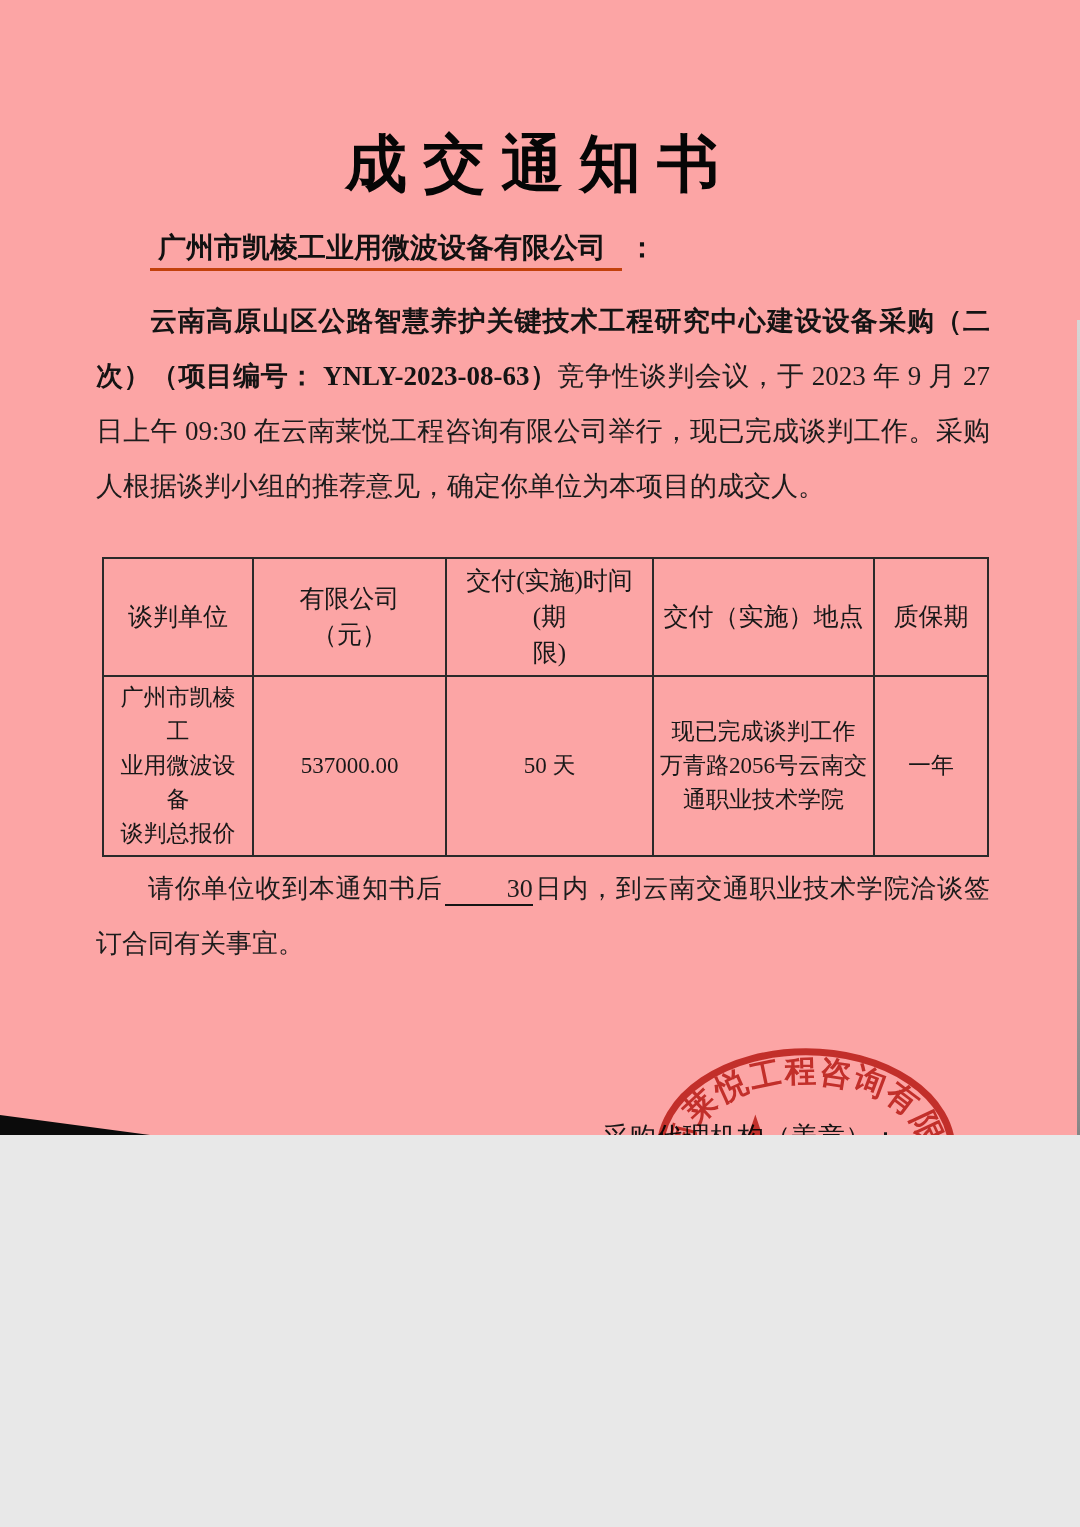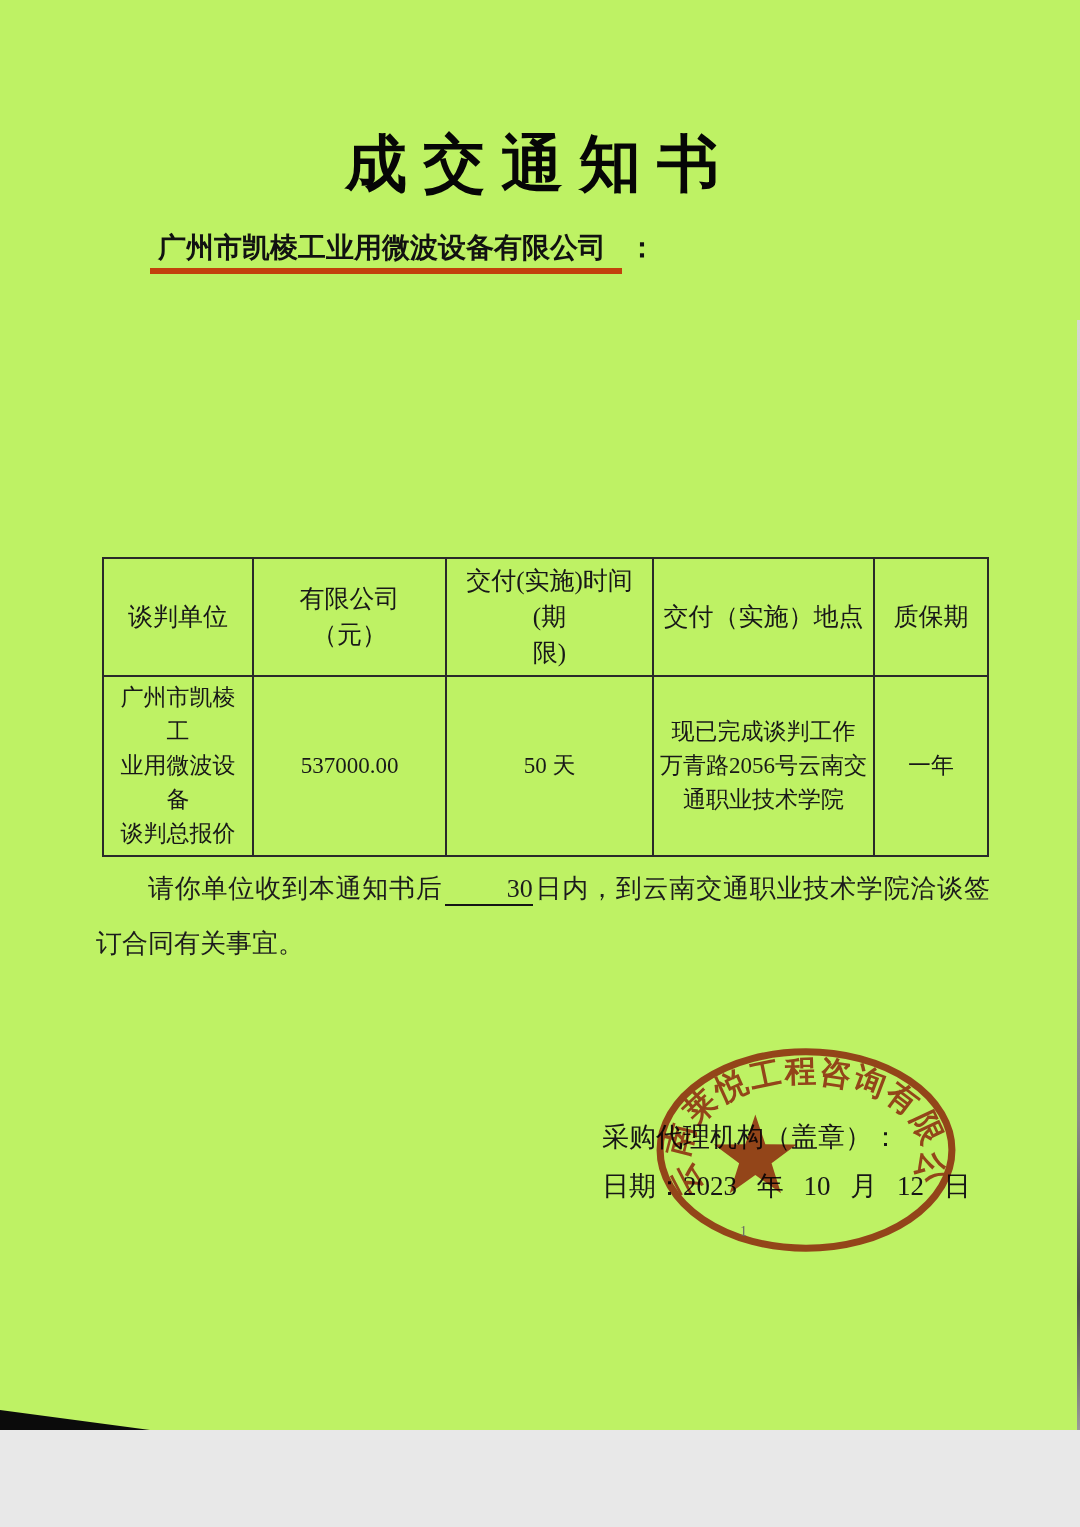--- a/index.html
+++ b/index.html
@@ -1,29 +1,29 @@
 <!DOCTYPE html>
 <html><head>
 <meta charset="utf-8">
 <style>
   html,body{margin:0;padding:0;background:#e8e8e8;}
   .page{
-    position:relative;width:1080px;height:1430px;margin:0 auto;
-    background:#bef264;overflow:hidden;color:#1b1b1b;
+    position:relative;width:1080px;height:1135px;margin:0 auto;
+    background:#fca5a5;overflow:hidden;color:#1b1b1b;
     font-family:"Liberation Serif","DejaVu Serif",serif;
   }
   .title{
     position:absolute;top:122px;left:0;width:100%;margin:0;
     text-align:center;font-size:62px;font-weight:900;letter-spacing:16px;
     color:#060606;font-family:"Liberation Serif","DejaVu Serif",serif;
   }
   .addressee{
     position:absolute;top:229px;left:150px;font-size:28px;font-weight:700;color:#111;
   }
-  .addr-name{border-bottom:6px solid #c2410c;padding:0 16px 5px 8px;}
+  .addr-name{border-bottom:3px solid #c2410c;padding:0 16px 5px 8px;}
   .addr-colon{margin-left:6px;}
   .para{
     position:absolute;left:96px;width:894px;margin:0;
     text-align:justify;color:#1c1c1c;
   }
   .para1{top:294px;font-size:27px;line-height:55px;text-indent:54px;}
   .para2{top:861px;font-size:26px;line-height:55px;text-indent:52px;}
   .para b{font-weight:700;color:#141414;}
   .days{
     display:inline-block;min-width:88px;text-align:right;text-indent:0;
@@ -64,20 +64,21 @@
 <body>
 
 <div class="page">
 
   <h1 class="title">成交通知书</h1>
 
   <div class="addressee">
     <span class="addr-name">广州市凯棱工业用微波设备有限公司</span><span class="addr-colon">：</span>
   </div>
 
+  <p class="para para1"><b>云南高原山区公路智慧养护关键技术工程研究中心建设设备采购（二次）</b><b>（项目编号： YNLY-2023-08-63）</b><span>竞争性谈判会议，于 2023 年 9 月 27 日上午 09:30 在云南莱悦工程咨询有限公司举行，现已完成谈判工作。采购人根据谈判小组的推荐意见，确定你单位为本项目的成交人。</span></p>
 
   <table class="tbl">
     <colgroup>
       <col style="width:150px">
         <col style="width:193px">
         <col style="width:207px">
         <col style="width:221px">
         <col style="width:114px">
     </colgroup>
     <tbody>

